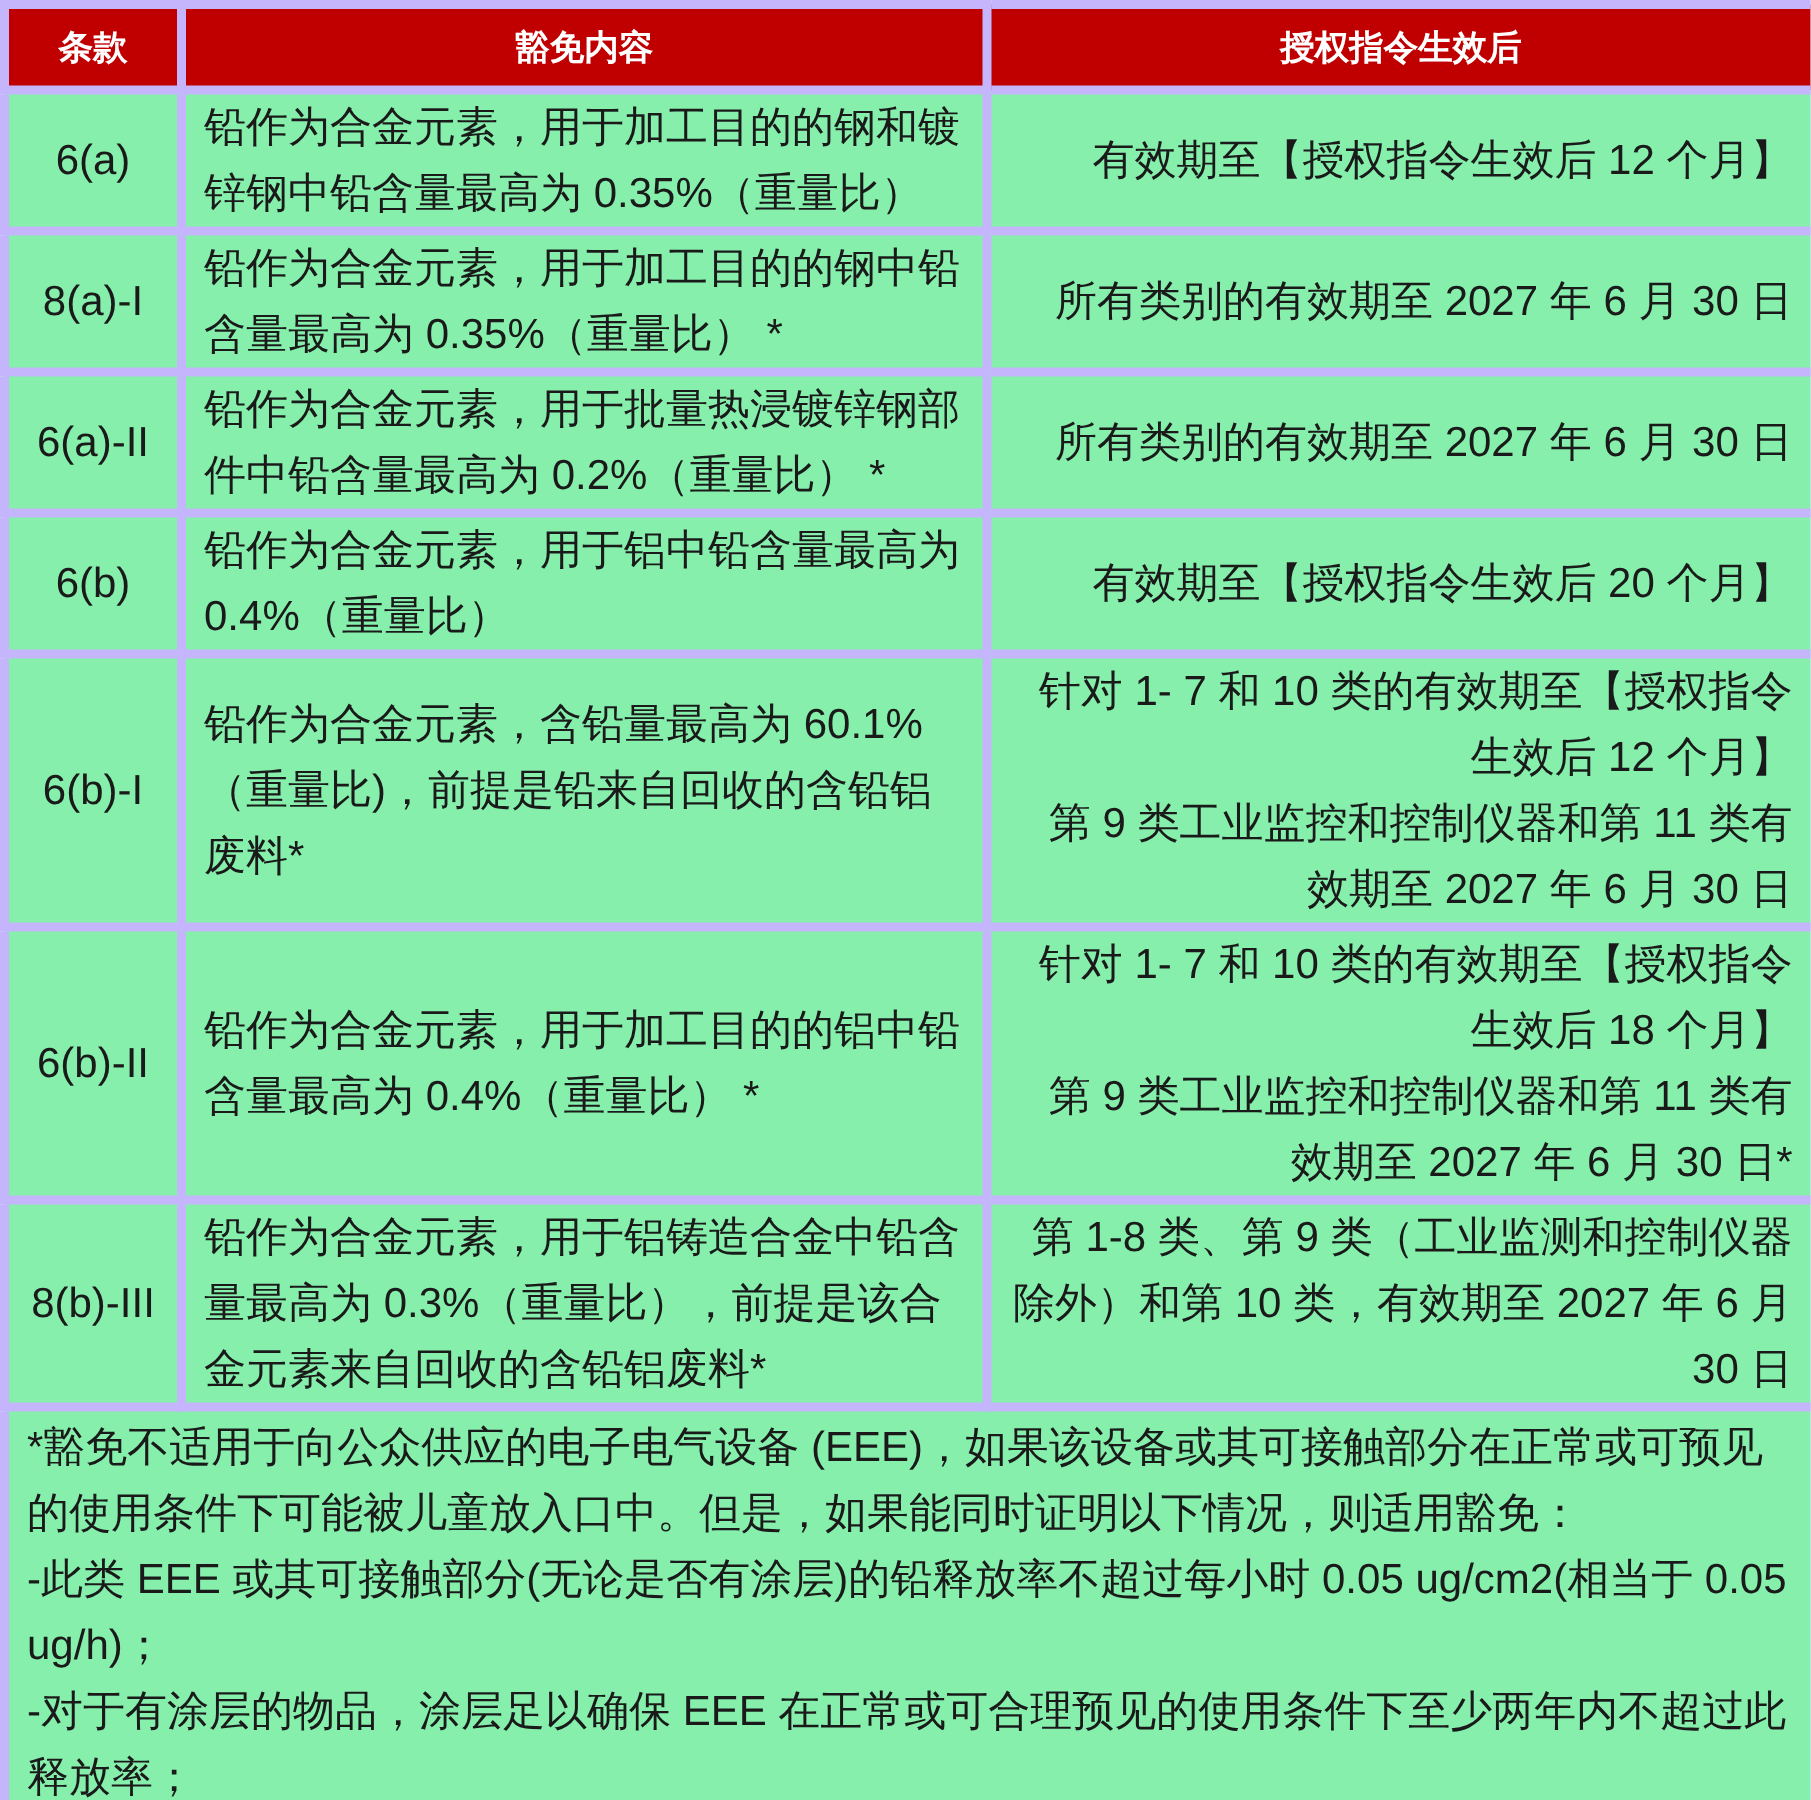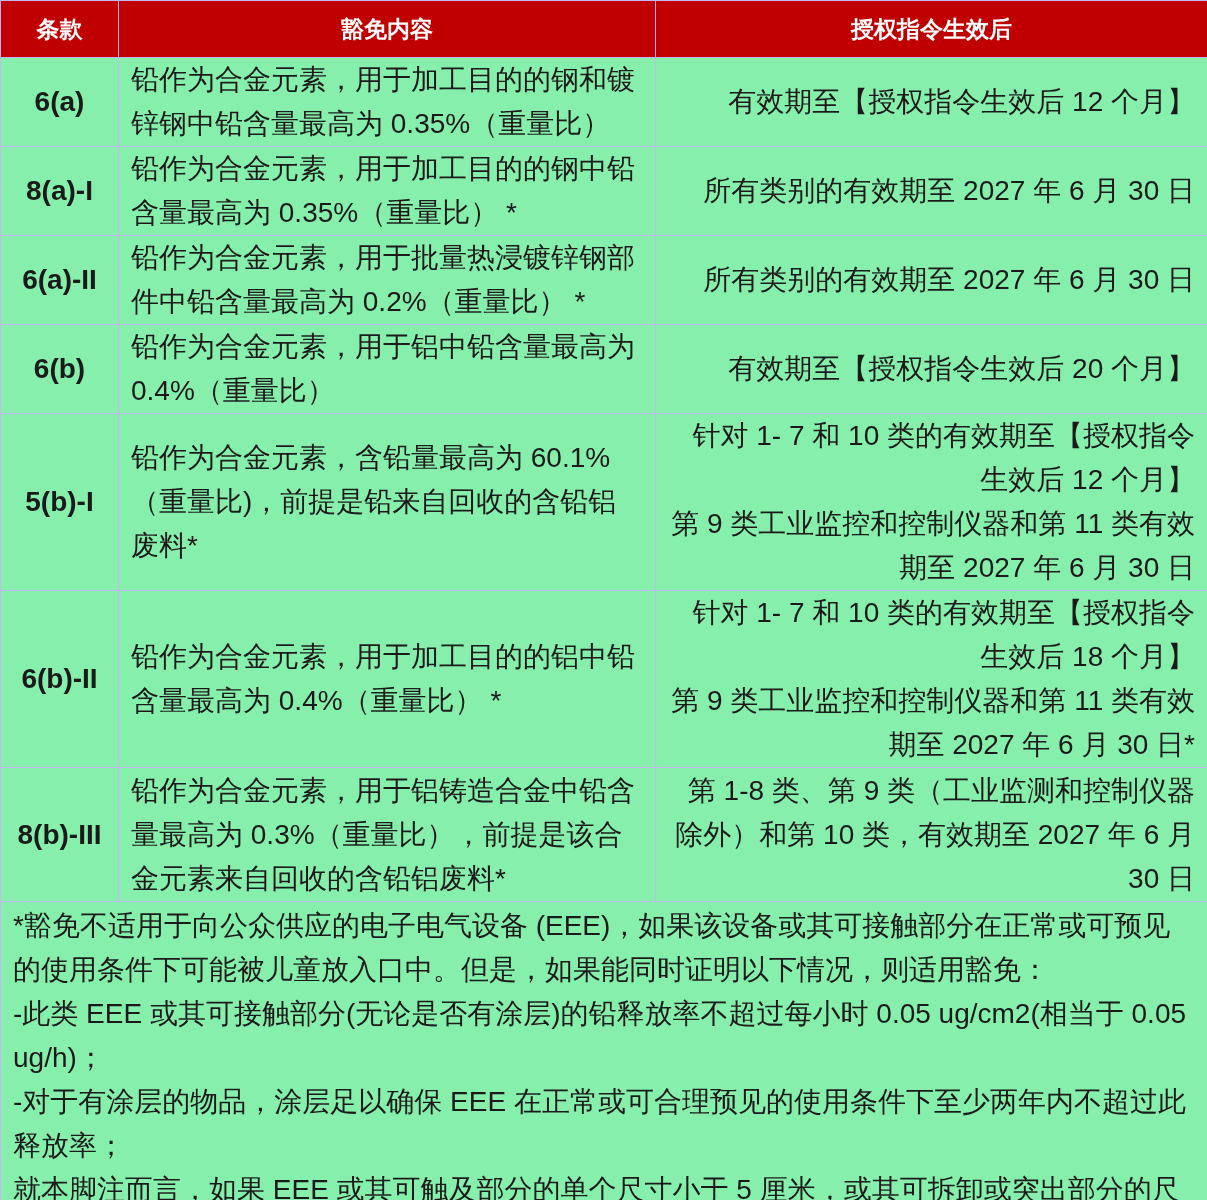--- a/index.html
+++ b/index.html
@@ -10,21 +10,21 @@
     min-height: 1200px;
     background: #ffffff;
   }
   table.exemption-table {
     width: 1207px;
     border-collapse: collapse;
     table-layout: fixed;
   }
   .exemption-table th,
   .exemption-table td {
-    border: 1px solid #c4b5fd;
+    border: 6px solid #c4b5fd;
   }
   .exemption-table th {
     background: #c00000;
     color: #ffffff;
     font-size: 23px;
     font-weight: bold;
     text-align: center;
     vertical-align: middle;
     height: 55px;
     padding: 0;
@@ -32,21 +32,20 @@
   .exemption-table td {
     font-size: 28px;
     line-height: 44px;
     color: #1a1a1a;
     vertical-align: middle;
     background: #86efac;
   }
   td.clause-cell {
     text-align: center;
     padding: 10px 2px;
-    font-weight: bold;
   }
   td.content-cell {
     text-align: left;
     padding: 0 12px;
     white-space: pre-line;
   }
   td.scope-cell {
     text-align: right;
     padding: 0 12px;
     white-space: pre-line;
@@ -92,21 +91,21 @@
         <td class="clause-cell">6(a)-II</td>
         <td class="content-cell">铅作为合金元素，用于批量热浸镀锌钢部件中铅含量最高为 0.2%（重量比） *</td>
         <td class="scope-cell">所有类别的有效期至 2027 年 6 月 30 日</td>
       </tr>
       <tr style="height:85px">
         <td class="clause-cell">6(b)</td>
         <td class="content-cell">铅作为合金元素，用于铝中铅含量最高为 0.4%（重量比）</td>
         <td class="scope-cell">有效期至【授权指令生效后 20 个月】</td>
       </tr>
       <tr style="height:177px">
-        <td class="clause-cell">5(b)-I</td>
+        <td class="clause-cell">6(b)-I</td>
         <td class="content-cell">铅作为合金元素，含铅量最高为 60.1%（重量比)，前提是铅来自回收的含铅铝废料*</td>
         <td class="scope-cell">针对 1- 7 和 10 类的有效期至【授权指令生效后 12 个月】
 第 9 类工业监控和控制仪器和第 11 类有效期至 2027 年 6 月 30 日</td>
       </tr>
       <tr style="height:176px">
         <td class="clause-cell">6(b)-II</td>
         <td class="content-cell">铅作为合金元素，用于加工目的的铝中铅含量最高为 0.4%（重量比） *</td>
         <td class="scope-cell">针对 1- 7 和 10 类的有效期至【授权指令生效后 18 个月】
 第 9 类工业监控和控制仪器和第 11 类有效期至 2027 年 6 月 30 日*</td>
       </tr>

